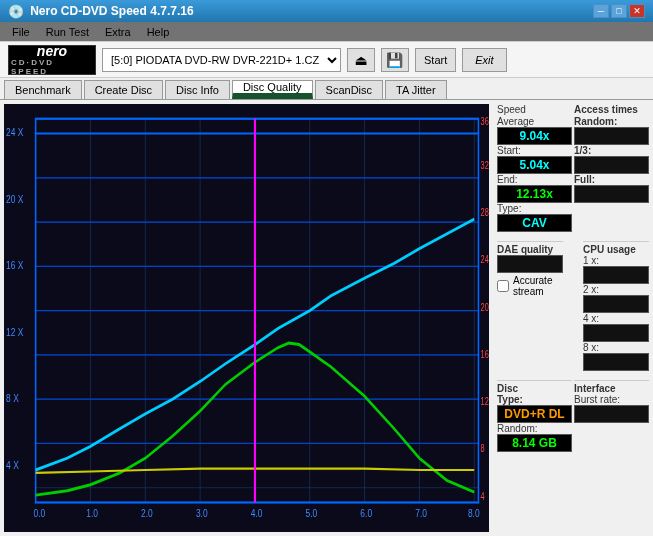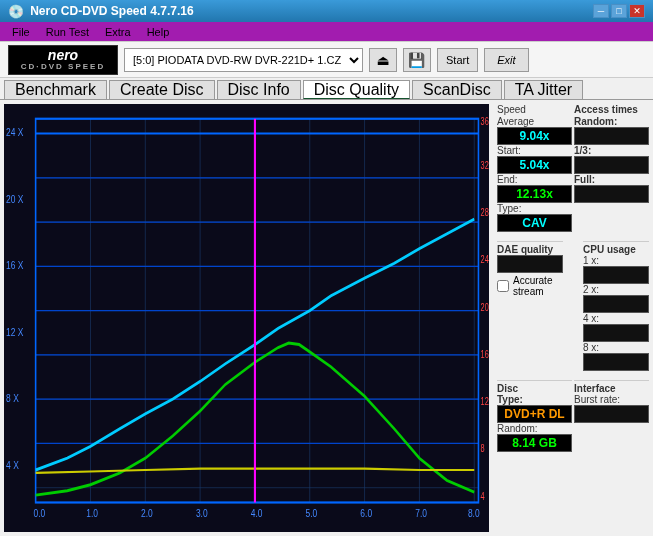--- a/index.html
+++ b/index.html
@@ -22,41 +22,41 @@
       border: 1px solid #4a8fc5;
       color: white;
       font-size: 9px;
       display: flex; align-items: center; justify-content: center;
       cursor: pointer;
     }
     #titlebar .win-btn.close { background: #c9342a; }
 
     
     #menubar {
-      background: #a21caf;
+      background: #737373;
       height: 20px;
       display: flex;
       align-items: center;
       padding: 0 4px;
       border-bottom: 1px solid #ccc;
     }
     .menu-item { padding: 2px 8px; font-size: 11px; cursor: pointer; }
 
     
     #toolbar {
       background: #f5f5f5;
       height: 36px;
       display: flex;
       align-items: center;
       padding: 0 8px;
       gap: 6px;
       border-bottom: 1px solid #ccc;
     }
     .nero-logo {
-      width: 110px;
+      width: 88px;
       height: 30px;
       background: black;
       display: flex;
       align-items: center;
       justify-content: center;
       color: white;
       font-size: 10px;
       font-weight: bold;
       border: 1px solid #333;
       padding: 2px;
@@ -101,30 +101,30 @@
     #tabs {
       background: #f0f0f0;
       height: 22px;
       display: flex;
       align-items: flex-end;
       padding: 0 4px;
       border-bottom: 1px solid #999;
     }
     .tab {
       padding: 2px 10px;
-      font-size: 16px;
+      font-size: 11px;
       border: 1px solid #999;
       border-bottom: none;
       background: #e0e0e0;
       cursor: pointer;
       margin-right: 2px;
       height: 19px;
       display: flex; align-items: center;
     }
-    .tab.active { background: white; border-bottom: 1px solid #14532d; }
+    .tab.active { background: white; border-bottom: 6px solid #14532d; }
 
     
     #main {
       display: flex;
       height: calc(536px - 22px - 20px - 36px - 22px);
       background: #f0f0f0;
     }
 
     
     #chart-area {

